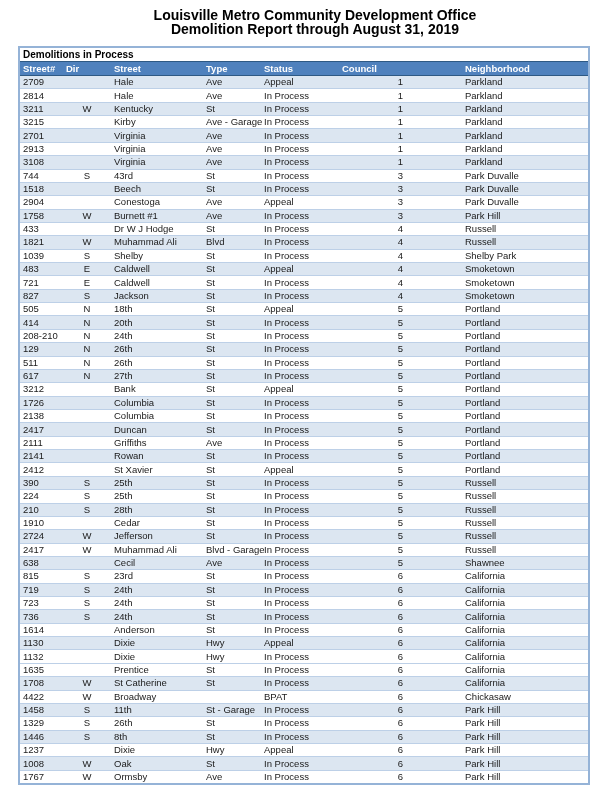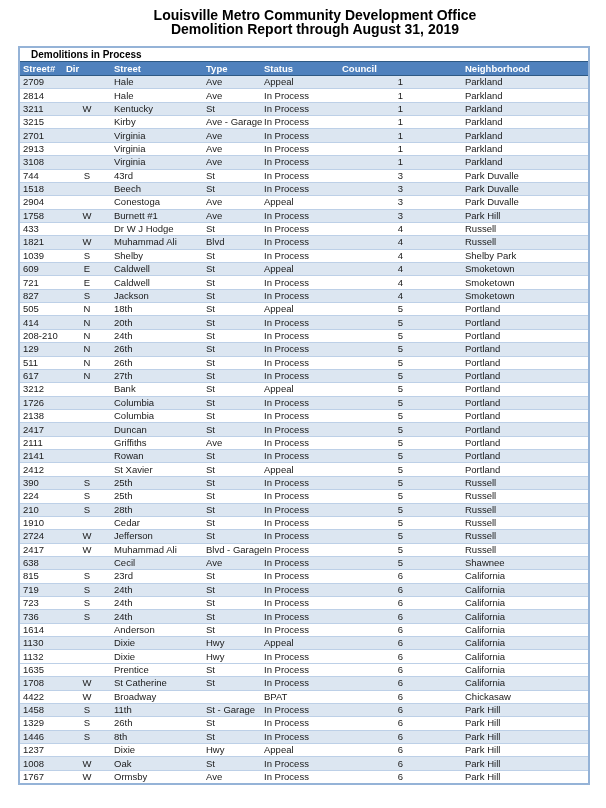--- a/index.html
+++ b/index.html
@@ -42,21 +42,21 @@
     table-layout:fixed;
     border:2px solid var(--outer-border);
   }
   tr.title-row th{
     background:#fff;
     color:#000;
     font-size:10px;
     font-weight:bold;
     text-align:left;
     height:13px;
-    padding:0 11px;
+    padding:0 3px;
     line-height:13px;
   }
   tr.header-row th{
     background:var(--header-bg);
     color:var(--header-text);
     font-size:9.5px;
     font-weight:bold;
     text-align:left;
     height:14px;
     padding:0 3px;
@@ -238,21 +238,21 @@
       <tr class="plain">
         <td>1039</td>
         <td>S</td>
         <td>Shelby</td>
         <td>St</td>
         <td>In Process</td>
         <td>4</td>
         <td>Shelby Park</td>
       </tr>
       <tr class="shaded">
-        <td>609</td>
+        <td>483</td>
         <td>E</td>
         <td>Caldwell</td>
         <td>St</td>
         <td>Appeal</td>
         <td>4</td>
         <td>Smoketown</td>
       </tr>
       <tr class="plain">
         <td>721</td>
         <td>E</td>

